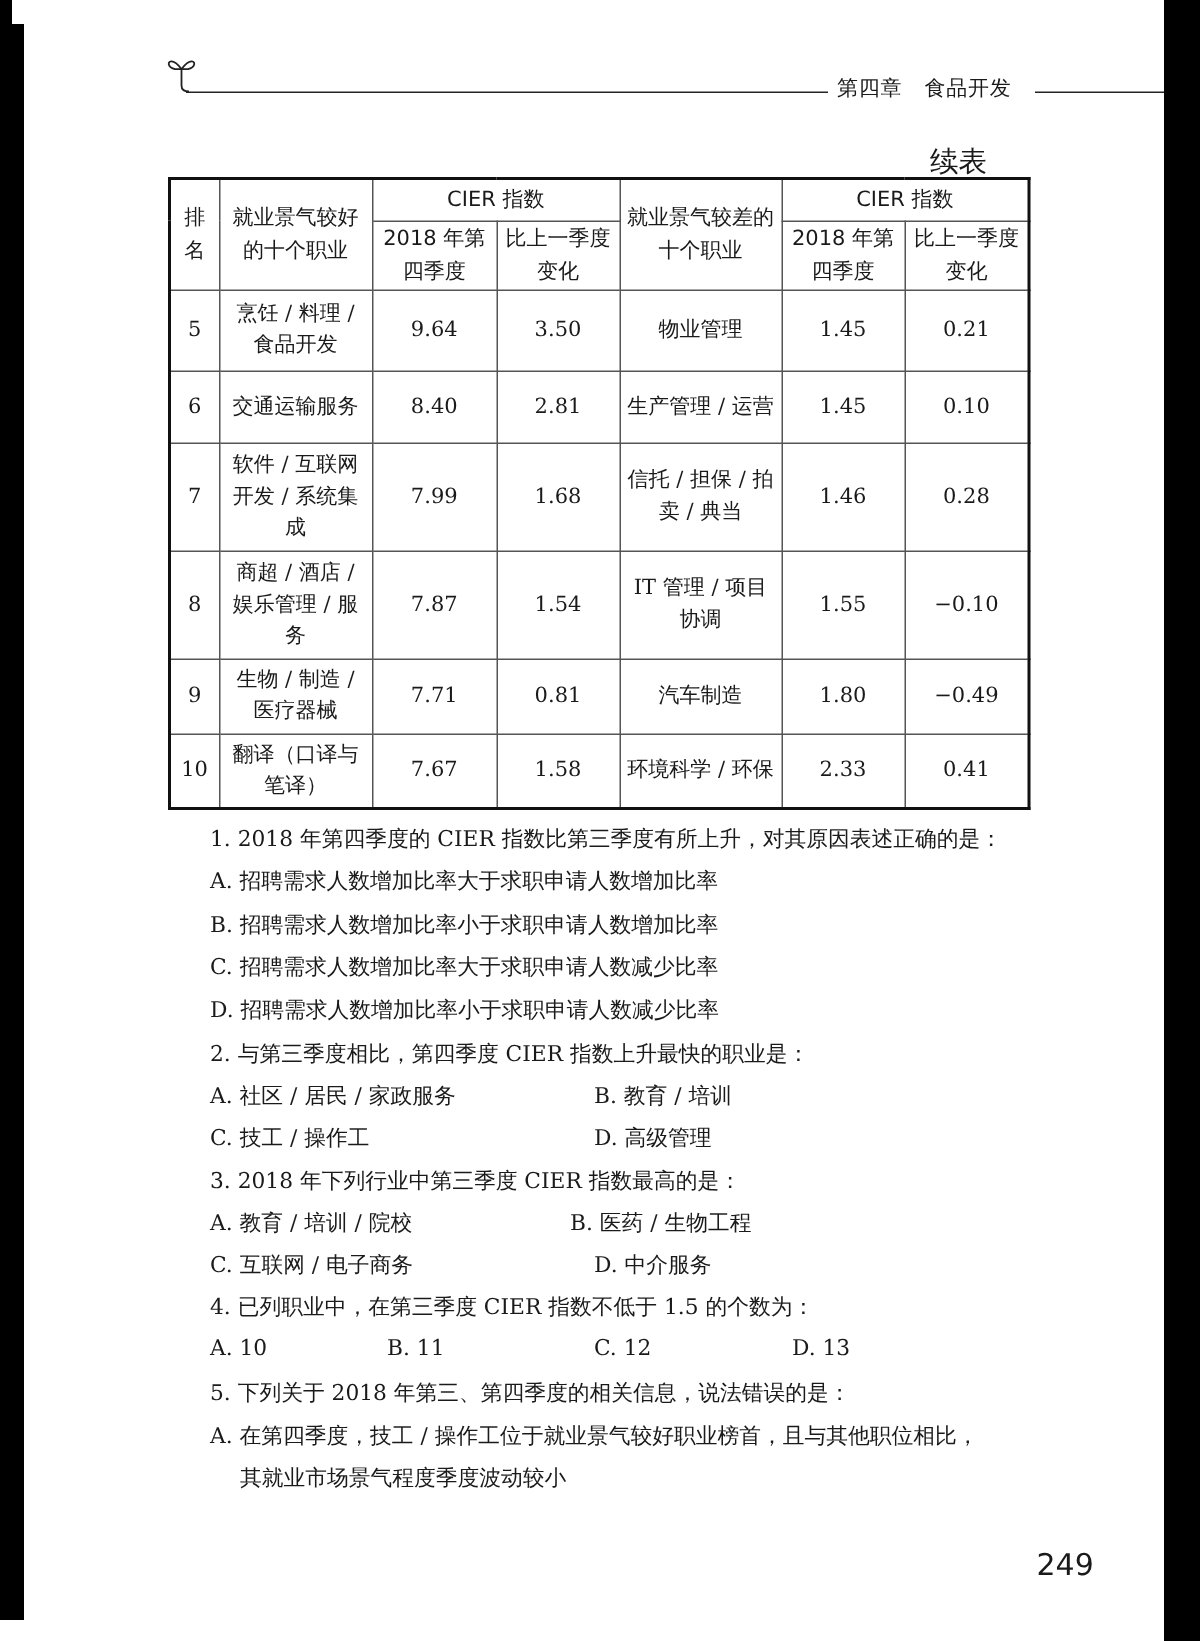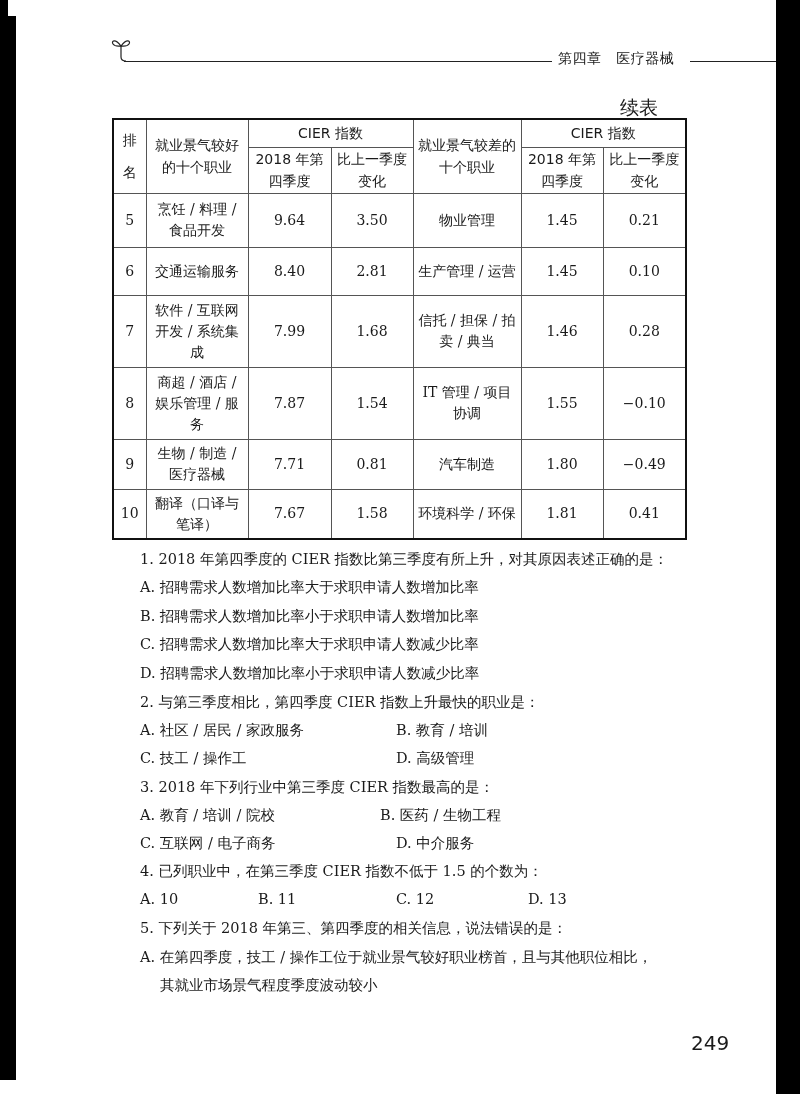--- a/index.html
+++ b/index.html
@@ -50,41 +50,41 @@
 <div class="edge-right"></div>
 
 <div class="running-head">
   <svg class="sprout" viewBox="0 0 22 26">
     <path d="M11 10 C5 2, 1 5, 3 8 C5 11, 10 10, 11 10 Z" fill="none" stroke="#222" stroke-width="1.2"></path>
     <path d="M11 10 C17 2, 21 5, 19 8 C17 11, 12 10, 11 10 Z" fill="none" stroke="#222" stroke-width="1.2"></path>
     <path d="M11 10 L11 21 C11 24, 13 25, 16 25" fill="none" stroke="#222" stroke-width="1.2"></path>
   </svg>
   <div class="head-line-left"></div>
   <div class="head-text">
-    <span>第四章</span>&nbsp;&nbsp;&nbsp;<span>医疗器械</span>
+    <span>第四章</span>&nbsp;&nbsp;&nbsp;<span>食品开发</span>
   </div>
   <div class="head-line-right"></div>
 </div>
 
 <div class="cont-label">续表</div>
 
 <table class="data">
   <colgroup>
     <col style="width:33px">
       <col style="width:102px">
       <col style="width:83px">
       <col style="width:82px">
     <col style="width:108px">
       <col style="width:82px">
       <col style="width:83px">
   </colgroup>
   <tbody>
       <tr class="r-h1">
     <th rowspan="2">
-          <span style="display:block;width:16px;margin:0 auto;line-height:32px;">排名</span>
+          <span style="display:block;width:16px;margin:0 auto;line-height:22px;">排名</span>
         </th>
     <th rowspan="2">就业景气较好的十个职业</th>
     <th colspan="2">CIER 指数</th>
     <th rowspan="2">就业景气较差的十个职业</th>
     <th colspan="2">CIER 指数</th>
   </tr>
   <tr class="r-h2">
     <th>2018 年第四季度</th>
     <th>比上一季度变化</th>
     <th>2018 年第四季度</th>
@@ -134,21 +134,21 @@
     <td>汽车制造</td>
     <td>1.80</td>
     <td>−0.49</td>
   </tr>
   <tr class="r10">
     <td class="rank">10</td>
     <td>翻译（口译与笔译）</td>
     <td>7.67</td>
     <td>1.58</td>
     <td>环境科学 / 环保</td>
-    <td>1.81</td>
+    <td>2.33</td>
     <td>0.41</td>
   </tr>
 </tbody>
   </table>
 
 <div class="questions">
 
   <div class="line" style="top:0px;">1. 2018 年第四季度的 CIER 指数比第三季度有所上升，对其原因表述正确的是：</div>
   <div class="line" style="top:28px;">A. 招聘需求人数增加比率大于求职申请人数增加比率</div>
   <div class="line" style="top:57px;">B. 招聘需求人数增加比率小于求职申请人数增加比率</div>

